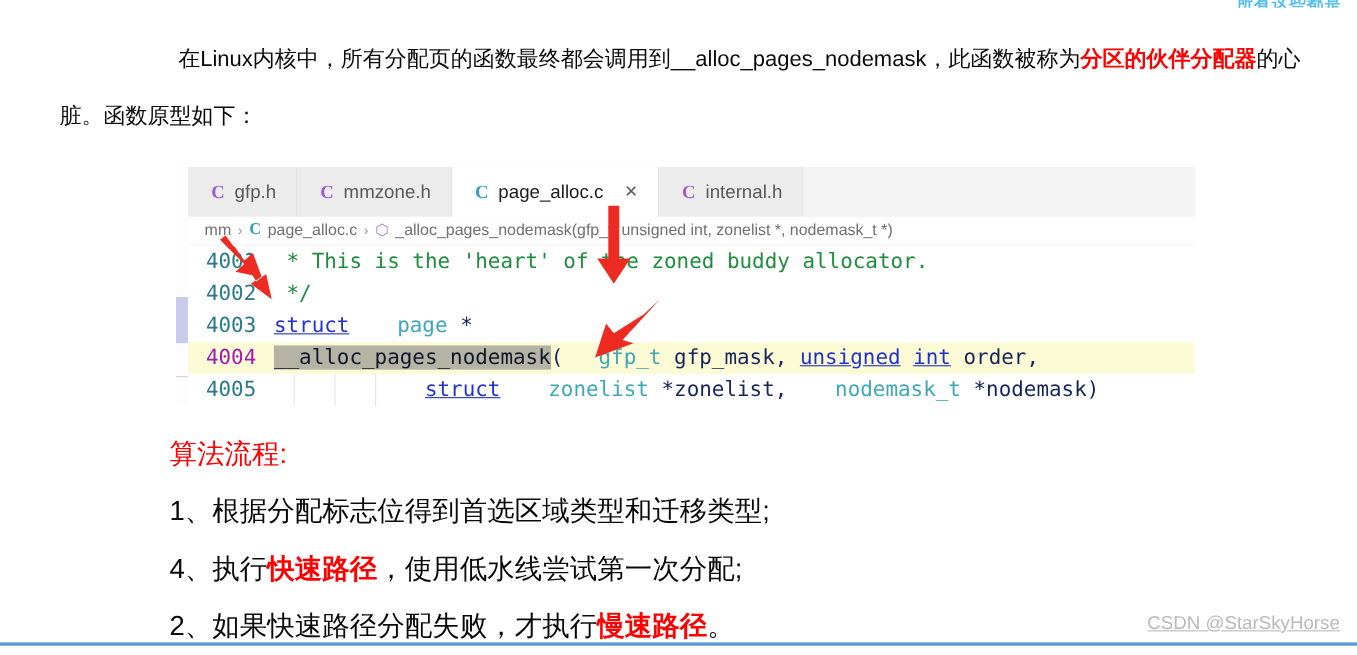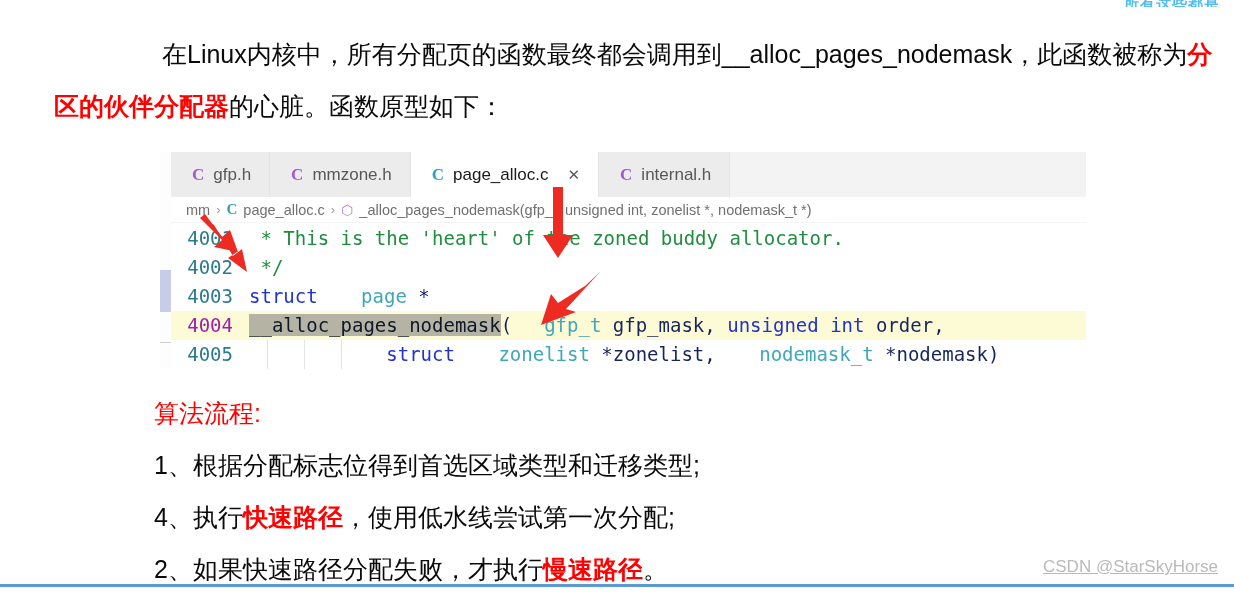--- a/index.html
+++ b/index.html
@@ -31,21 +31,21 @@
     opacity: .85;
     white-space: nowrap;
   }
 
   
   .para {
     position: absolute;
     left: 54px;
     top: 28px;
     width: 1166px;
-    font-size: 25px;
+    font-size: 20px;
     line-height: 52px;
     color: #0a0a0a;
     letter-spacing: 0px;
   }
   .para .indent { display: inline-block; width: 108px; }
   .para .hl { color: #ff0000; font-weight: bold; }
 
   
   .editor {
     position: absolute;
@@ -167,21 +167,21 @@
     width: 78px;
     text-align: right;
     padding-right: 16px;
     color: #2b7a8c;
     box-sizing: border-box;
   }
   .code-line.highlight .lnum { color: #a21caf; }
 
   
   .t-comment  { color: #1e8e3e; }
-  .t-keyword  { color: #2233cc; }
+  .t-keyword  { color: #2233cc; text-decoration: underline; }
   .t-type     { color: #3fa8b8; margin-left: 32px; }
   .t-ident    { color: #17255c; }
   .t-fn-sel   { color: #0f172a; background: #b5b3a4; }
   .t-punct    { color: #17255c; }
   .t-plain    { color: #1a1a1a; }
 
   
   .guide {
     position: absolute;
     top: 0;

